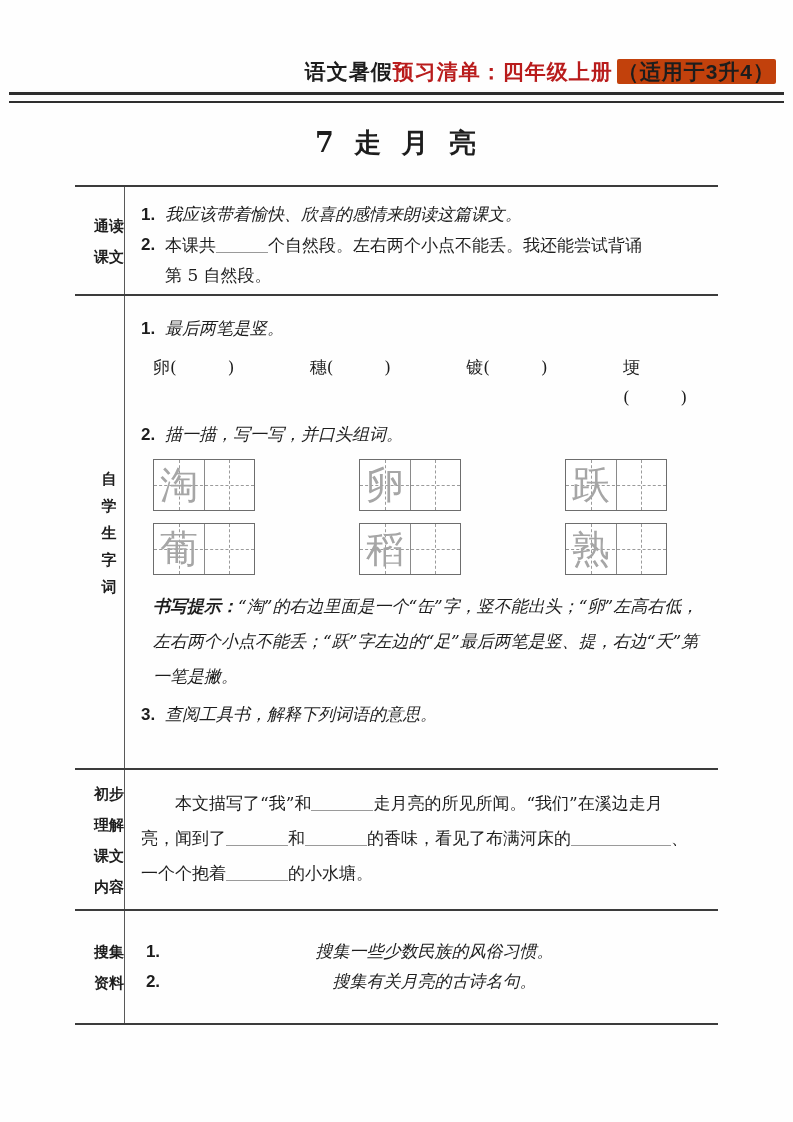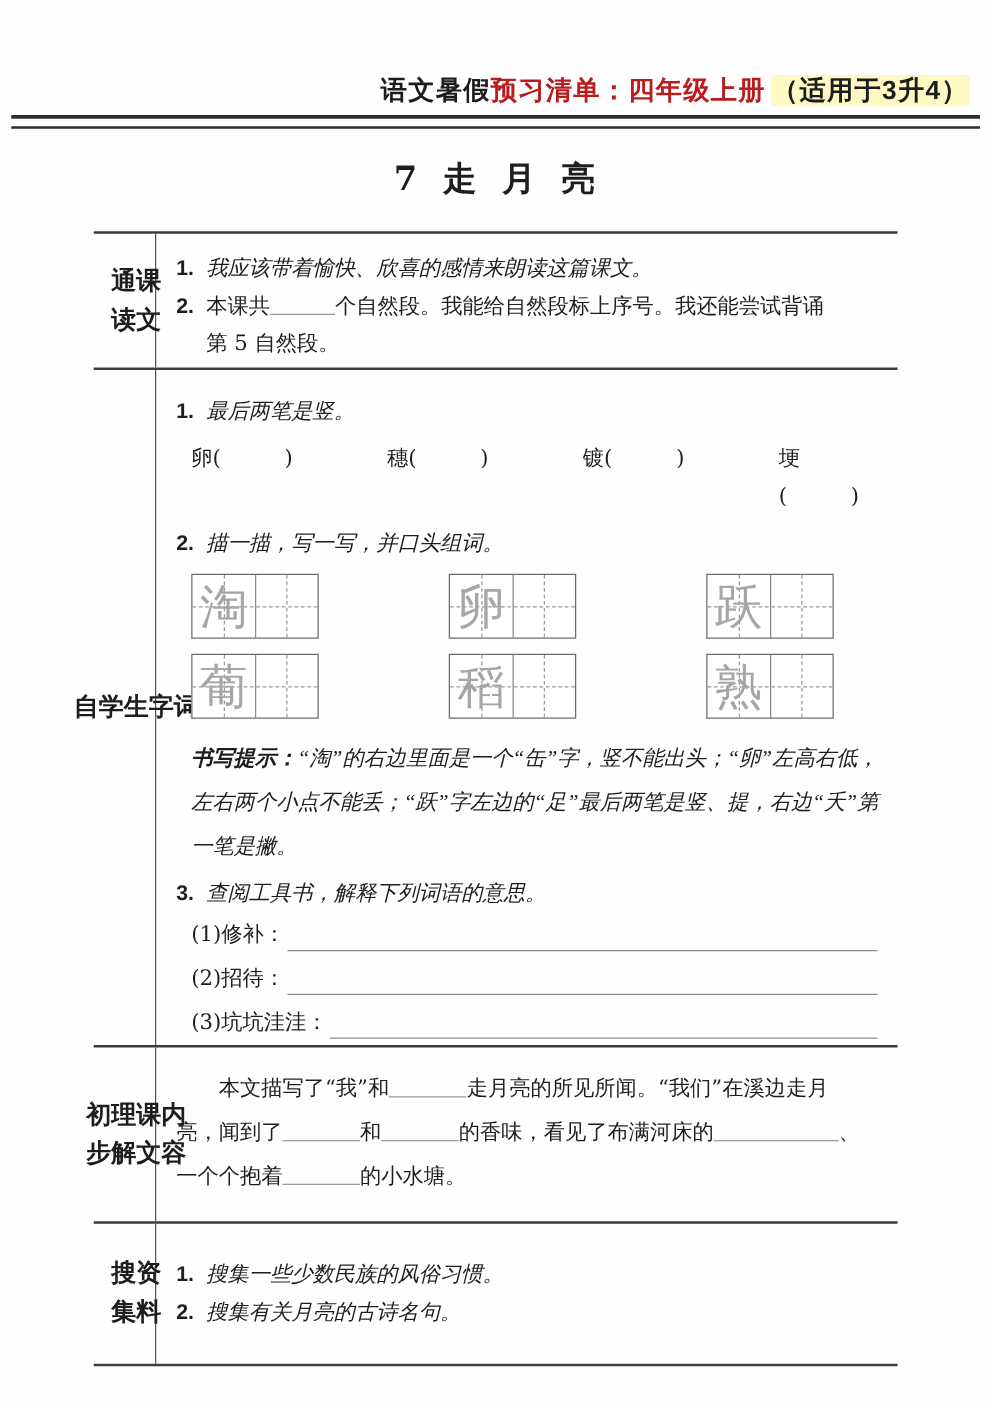--- a/index.html
+++ b/index.html
@@ -10,44 +10,44 @@
   }
   .sans{font-family:"Liberation Sans","DejaVu Sans",sans-serif;}
 
   
   .header-text{
     margin-top:58px;padding-right:17px;text-align:right;
     font-size:21px;font-weight:bold;letter-spacing:1px;
     font-family:"Liberation Sans","DejaVu Sans",sans-serif;
   }
   .h-red{color:#b91c1c;}
-  .h-badge{background:#fef9c3;color:#1d1d1d;padding:1px 1px;border-radius:2px;margin-left:4px;}
+  .h-badge{background:#c2410c;color:#1d1d1d;padding:1px 1px;border-radius:2px;margin-left:4px;}
   .header-rule{
     margin:6px 9px 0 9px;height:11px;box-sizing:border-box;
     border-top:3px solid #2e2e2e;border-bottom:2px solid #2e2e2e;
   }
 
   
   .doc-title{
     margin:22px 0 0 0;text-align:center;font-size:27px;font-weight:bold;
     word-spacing:7px;letter-spacing:2px;
   }
 
   
   .sheet{margin:24px 0 0 75px;width:643px;}
   .trow{
     display:grid;grid-template-columns:50px 1fr;box-sizing:border-box;
     border-top:2px solid #3c3c3c;
   }
-  .trow:last-child{border-bottom:2px solid #3c3c3c;}
+  .trow:last-child{border-bottom:2px solid #3c3c3c;text-align:center;}
   .tlabel{
     border-right:1.5px solid #585858;
-    display:flex;justify-content:center;align-items:center;
+    display:flex;flex-direction:column;justify-content:center;align-items:center;
     font-family:"Liberation Sans","DejaVu Sans",sans-serif;
-    font-weight:bold;font-size:20px;margin-left:19px;
+    font-weight:bold;font-size:15px;margin-left:19px;
   }
   .tlabel div{line-height:31px;}
   .tlabel.tight div{line-height:27px;}
   .tcell{padding:0 14px 0 16px;font-size:17px;}
 
   .row1{min-height:109px;}
   .row2{min-height:474px;}
   .row3{min-height:141px;}
   .row4{min-height:116px;}
 
@@ -78,21 +78,21 @@
   .gridbox .q1{position:absolute;top:0;bottom:0;left:25%;border-left:1px dashed #9b9b9b;}
   .gridbox .q3{position:absolute;top:0;bottom:0;left:75%;border-left:1px dashed #9b9b9b;}
   .gridbox .trace{
     position:absolute;left:0;top:0;width:50%;height:100%;
     display:flex;align-items:center;justify-content:center;
     font-size:38px;color:#a6a6a6;line-height:1;
   }
 
   
   .tip{
-    margin:14px 0 4px 12px;font-style:italic;line-height:35px;font-size:17px;font-family:Liberation Serif, serif;
+    margin:14px 0 4px 12px;font-style:italic;line-height:35px;font-size:17px;
   }
   .tip b{font-style:italic;}
 
   
   .def-line{display:flex;margin-left:12px;line-height:35px;}
   .def-line .dt{white-space:nowrap;}
   .def-line .dl{flex:1;border-bottom:1.2px solid #8a8a8a;margin:0 2px 5px 2px;}
 
   
   .para{margin:16px 0 0 0;line-height:35px;text-indent:2em;}
@@ -121,21 +121,21 @@
           <div>通读</div>
           <div>课文</div>
         </div>
       <div class="tcell">
         <div class="item sans">
           <span class="num">1.</span>
           <span class="itext">我应该带着愉快、欣喜的感情来朗读这篇课文。</span>
         </div>
         <div class="item">
           <span class="num">2.</span>
-          <span class="itext"><span>本课共</span><span class="blank" style="width: 52px;"></span><span>个自然段。我能给自然段标上序号。我还能尝试背诵</span><br><span>第 5 自然段。</span></span>
+          <span class="itext"><span>本课共</span><span class="blank" style="width: 52px;"></span><span>个自然段。左右两个小点不能丢。我还能尝试背诵</span><br><span>第 5 自然段。</span></span>
         </div>
       </div>
     </div>
 
     <div class="trow row2">
       <div class="tlabel tight">
           <div>自</div>
           <div>学</div>
           <div>生</div>
           <div>字</div>
@@ -204,34 +204,20 @@
               </div>
             </div>
           </div>
         <p class="tip">
           <b>书写提示：</b><span>“淘”的右边里面是一个“缶”字，竖不能出头；“卵”左高右低，左右两个小点不能丢；“跃”字左边的“足”最后两笔是竖、提，右边“夭”第一笔是撇。</span>
         </p>
         <div class="item sans">
           <span class="num">3.</span>
           <span class="itext">查阅工具书，解释下列词语的意思。</span>
         </div>
-        <div>
-            <div class="def-line">
-              <span class="dt">(1)修补：</span>
-              <span class="dl"></span>
-            </div>
-            <div class="def-line">
-              <span class="dt">(2)招待：</span>
-              <span class="dl"></span>
-            </div>
-            <div class="def-line">
-              <span class="dt">(3)坑坑洼洼：</span>
-              <span class="dl"></span>
-            </div>
-          </div>
       </div>
     </div>
 
     <div class="trow row3">
       <div class="tlabel">
           <div>初步</div>
           <div>理解</div>
           <div>课文</div>
           <div>内容</div>
         </div>

